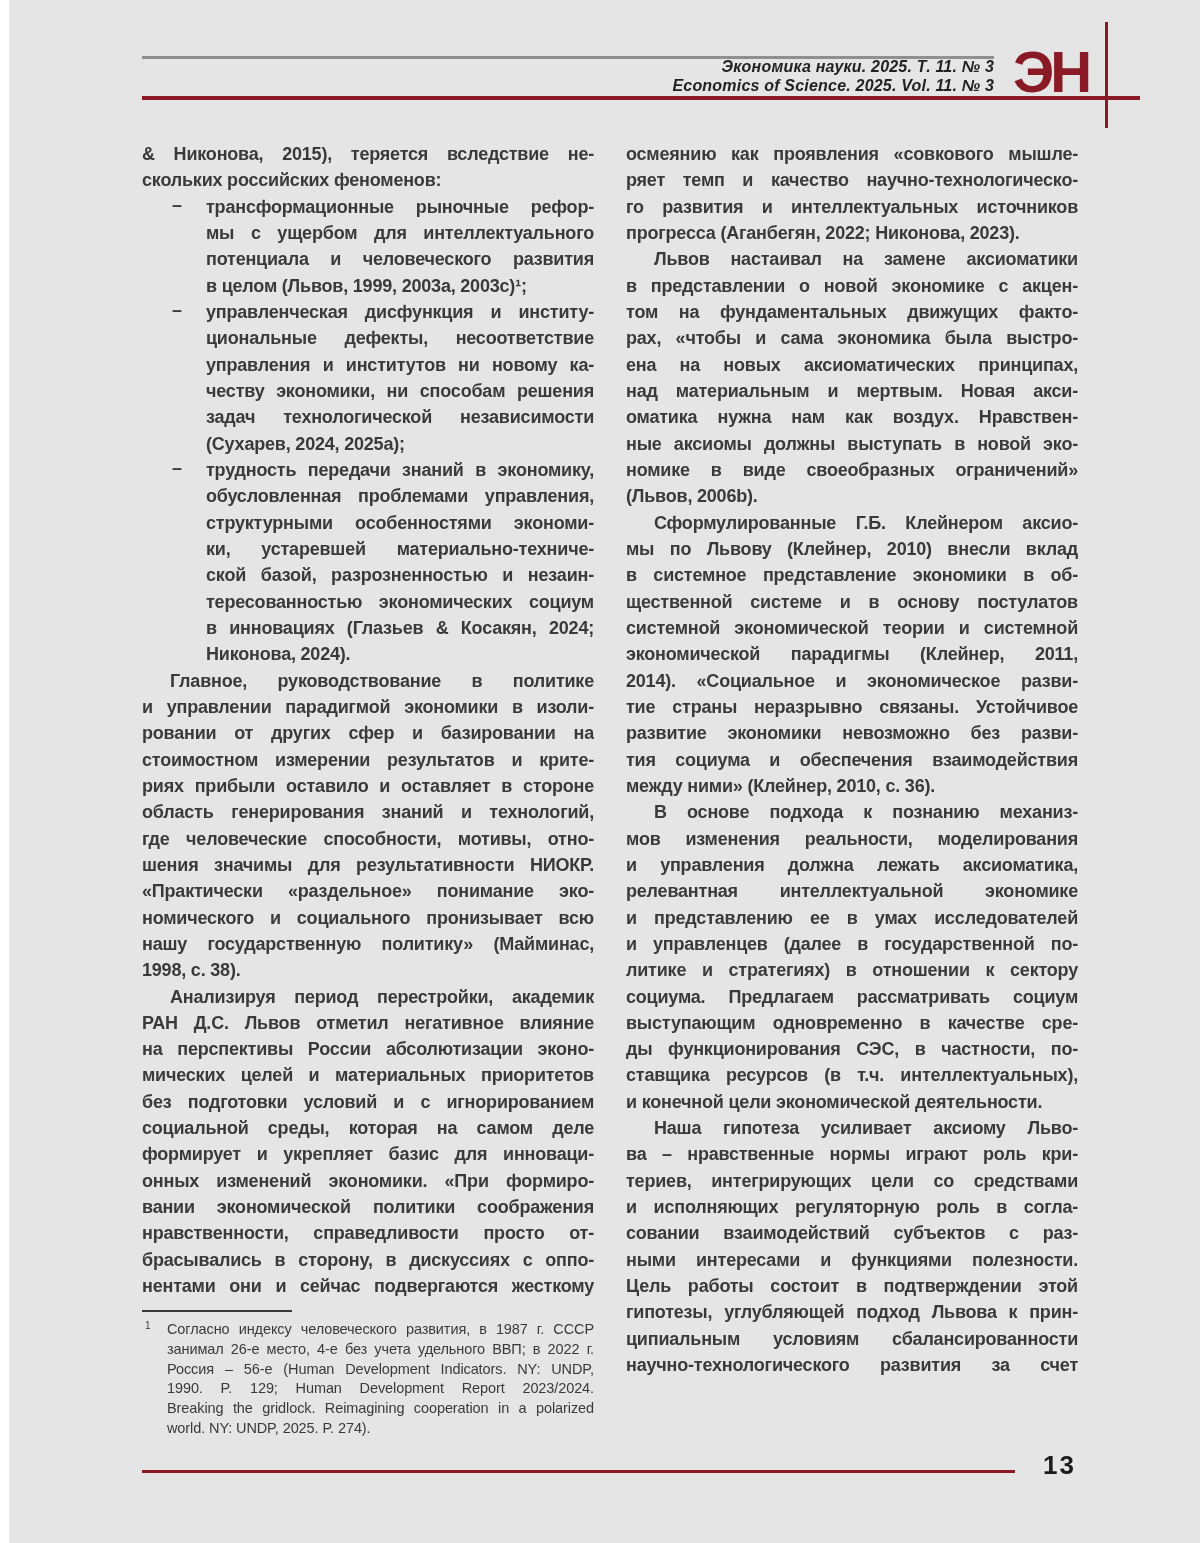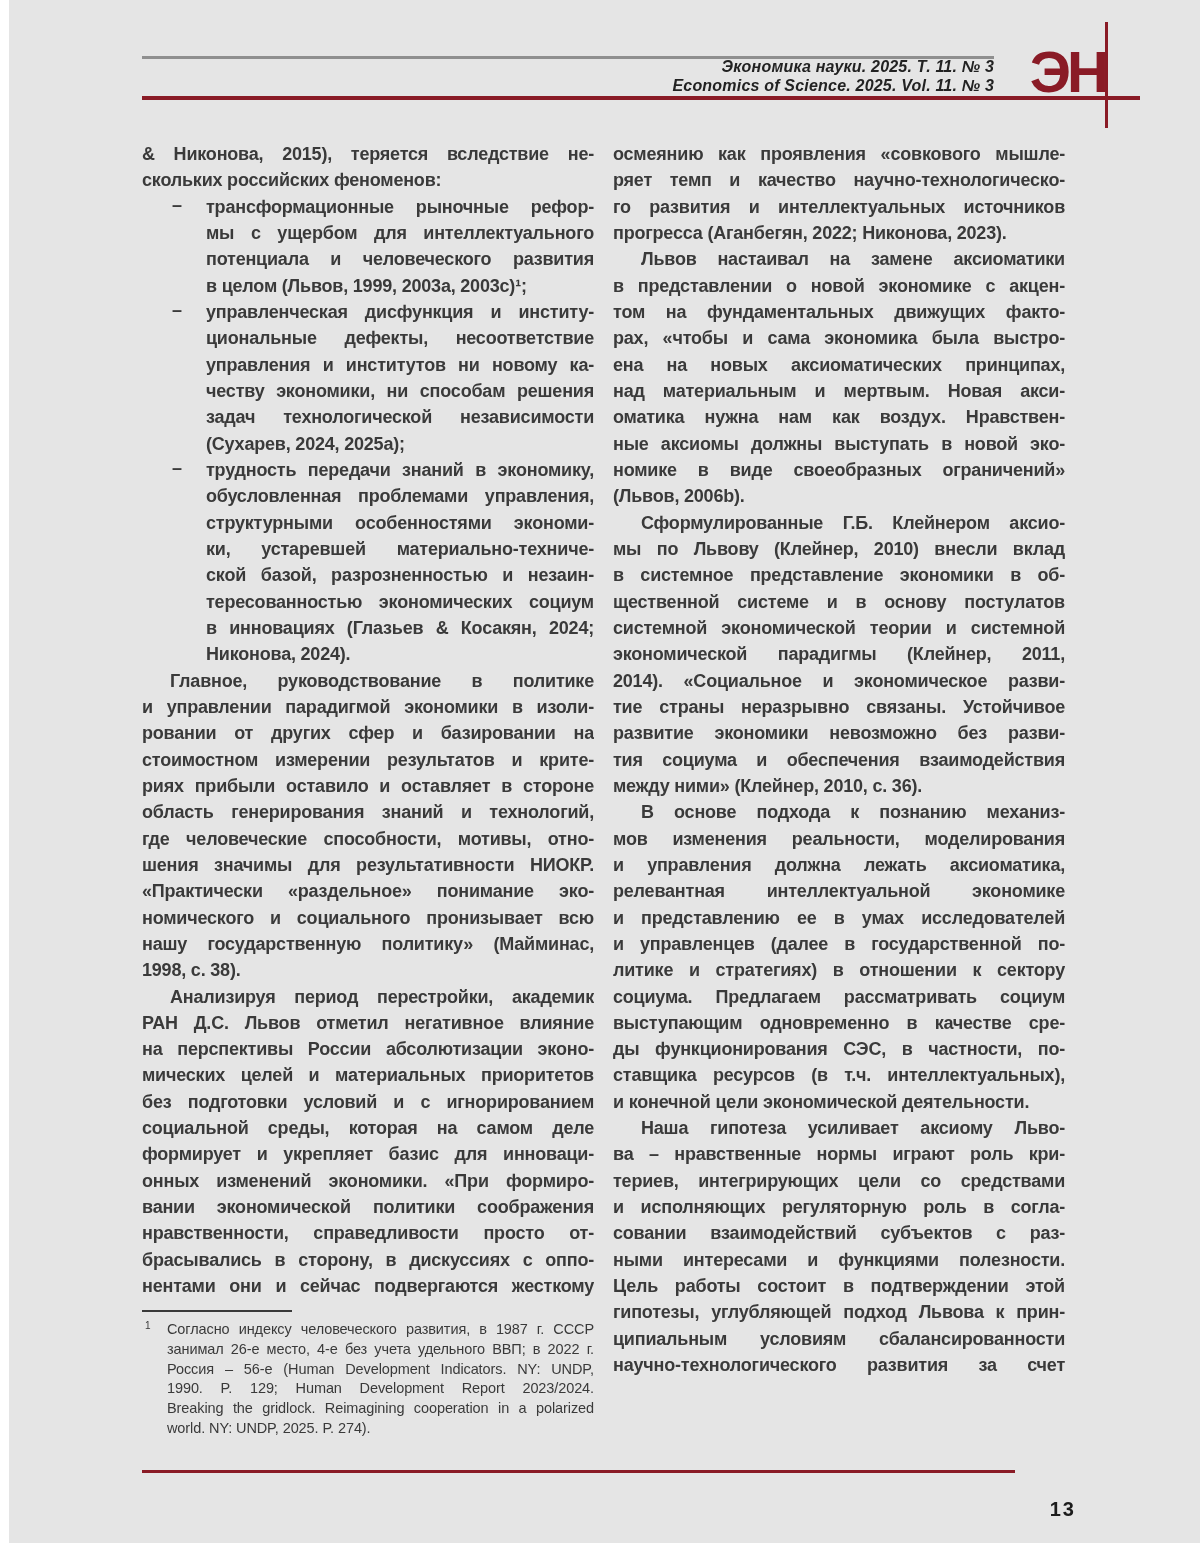--- a/index.html
+++ b/index.html
@@ -11,28 +11,28 @@
   .rule { position:absolute; }
   .rule-gray   { left:133px; top:56px;  width:852px;  height:3px;   background:#8f8f8f; }
   .rule-red-h  { left:133px; top:96px;  width:998px;  height:4px;   background:#8a1b26; }
   .rule-red-v  { left:1096px; top:22px; width:3px;    height:106px; background:#8a1b26; }
   .hdr {
     position:absolute; top:57px; right:215px; text-align:right;
     font-style:italic; font-weight:bold; font-size:16px; line-height:19px;
     color:#222222; letter-spacing:0.2px;
   }
   .logo {
-    position:absolute; left:1004px; top:46px; width:92px; text-align:right;
+    position:absolute; left:1004px; top:46px; width:92px; text-align:left;
     font-weight:bold; font-size:58px; line-height:52px; letter-spacing:-4px;
     color:#8a1b26;
   }
   
   .col { position:absolute; top:141px; width:452px; color:#3a3a3a;font-weight:bold; }
   .col-left  { left:133px; }
-  .col-right { left:604px; }
+  .col-right { left:617px; }
   .line {
     position:relative; height:26.33px; line-height:26.33px;
     font-size:18px; letter-spacing:-0.2px; overflow:hidden;
     text-align:justify; text-align-last:justify;
   }
   .line.end,  .line.bend { text-align-last:left; }
   .line.open { text-indent:28px; }
   .line.bullet, .line.bcont, .line.bend { padding-left:64px; }
   .bmark { position:absolute; left:30px; top:-2px; }
   
@@ -41,22 +41,22 @@
   .fn-line {
     position:relative; height:19.8px; line-height:19.8px; font-size:14.5px;
     letter-spacing:-0.1px; padding-left:25px; overflow:hidden;
     text-align:justify; text-align-last:justify;
   }
   .fn-line.last { text-align-last:left; }
   .fn-mark { position:absolute; left:3px; top:-4px; font-size:10px; }
   
   .rule-footer { left:133px; top:1470px; width:873px; height:3px; background:#8a1b26; }
   .page-num {
-    position:absolute; right:133px; top:1498px;
-    font-size:20px; font-weight:bold; letter-spacing:2px; color:#1c1c1c;
+    position:absolute; right:133px; top:1450px;
+    font-size:26px; font-weight:bold; letter-spacing:2px; color:#1c1c1c;
   }
 </style>
 </head>
 <body>
 
 <div class="page">
 
   <div class="rule rule-gray"></div>
 
   <div class="hdr">

